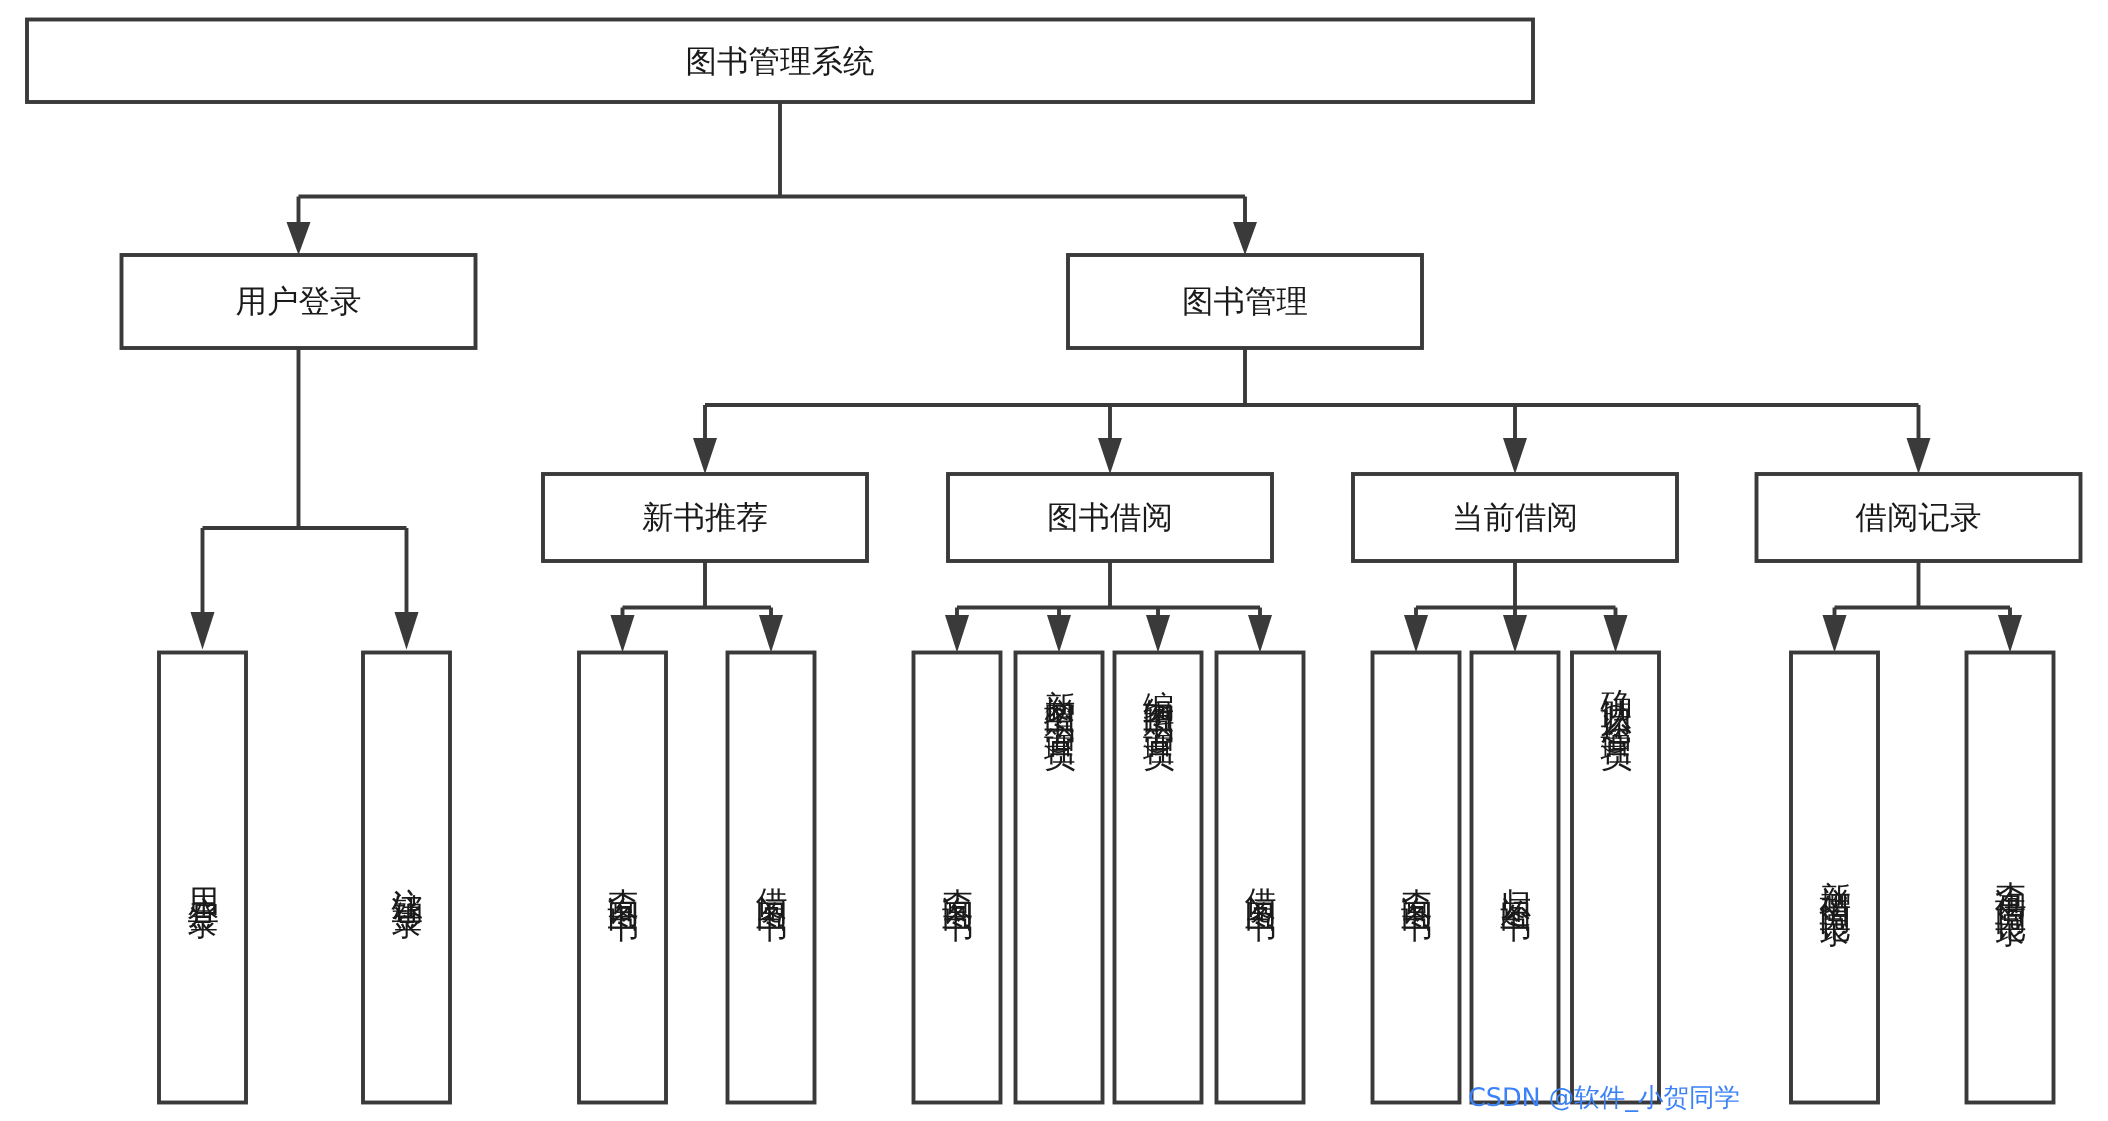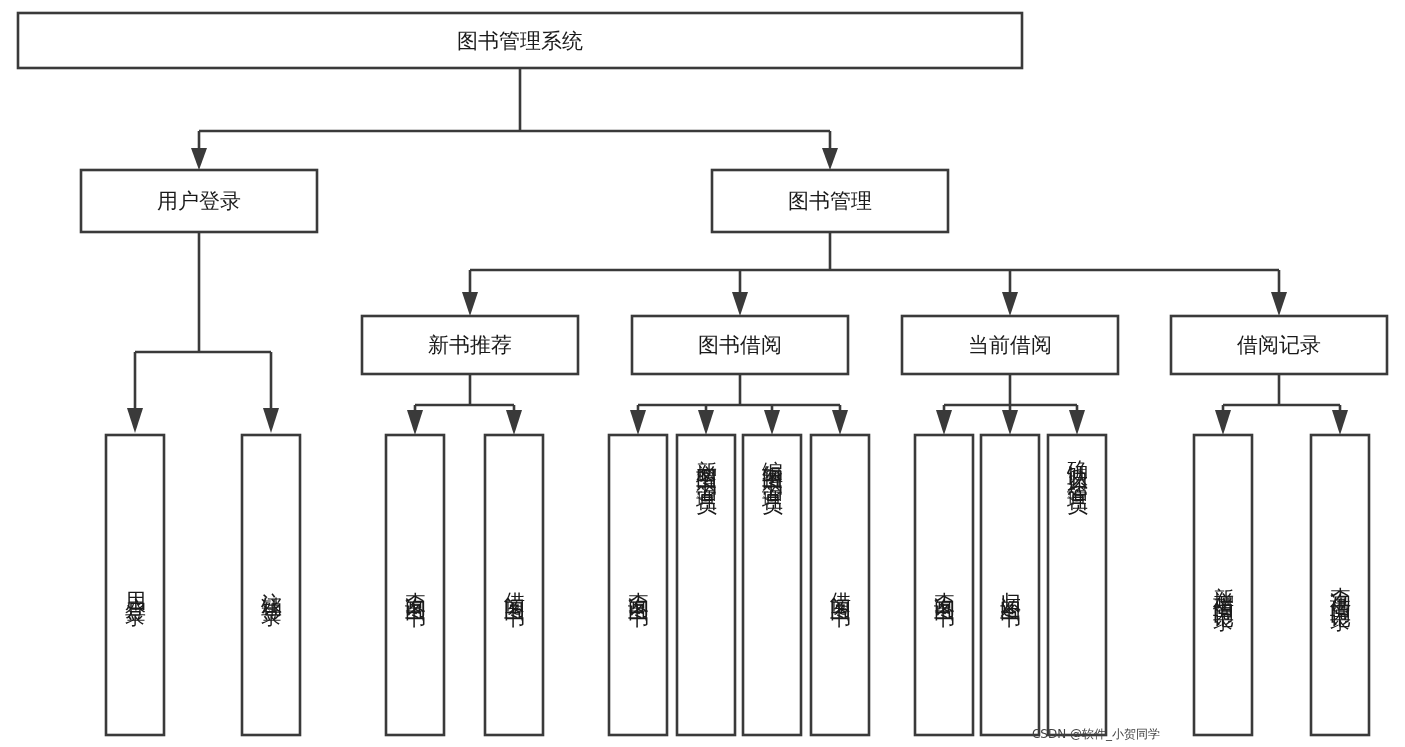--- a/index.html
+++ b/index.html
@@ -64,22 +64,22 @@
     align-items: center;
     justify-content: flex-start;
     text-align: left;
     pointer-events: none;
   }
   .watermark {
     position: absolute;
     right: 8px;
     bottom: 4px;
     font-family: "DejaVu Sans", "Liberation Sans", sans-serif;
-    font-size: 12px;
-    color: #404040;
+    font-size: 17px;
+    color: #3b82f6;
     white-space: nowrap;
   }
 </style>
 </head>
 <body>
 
 <div id="diagram-root">
 
   <svg class="diagram-canvas" viewBox="0 0 1405 747">
 

